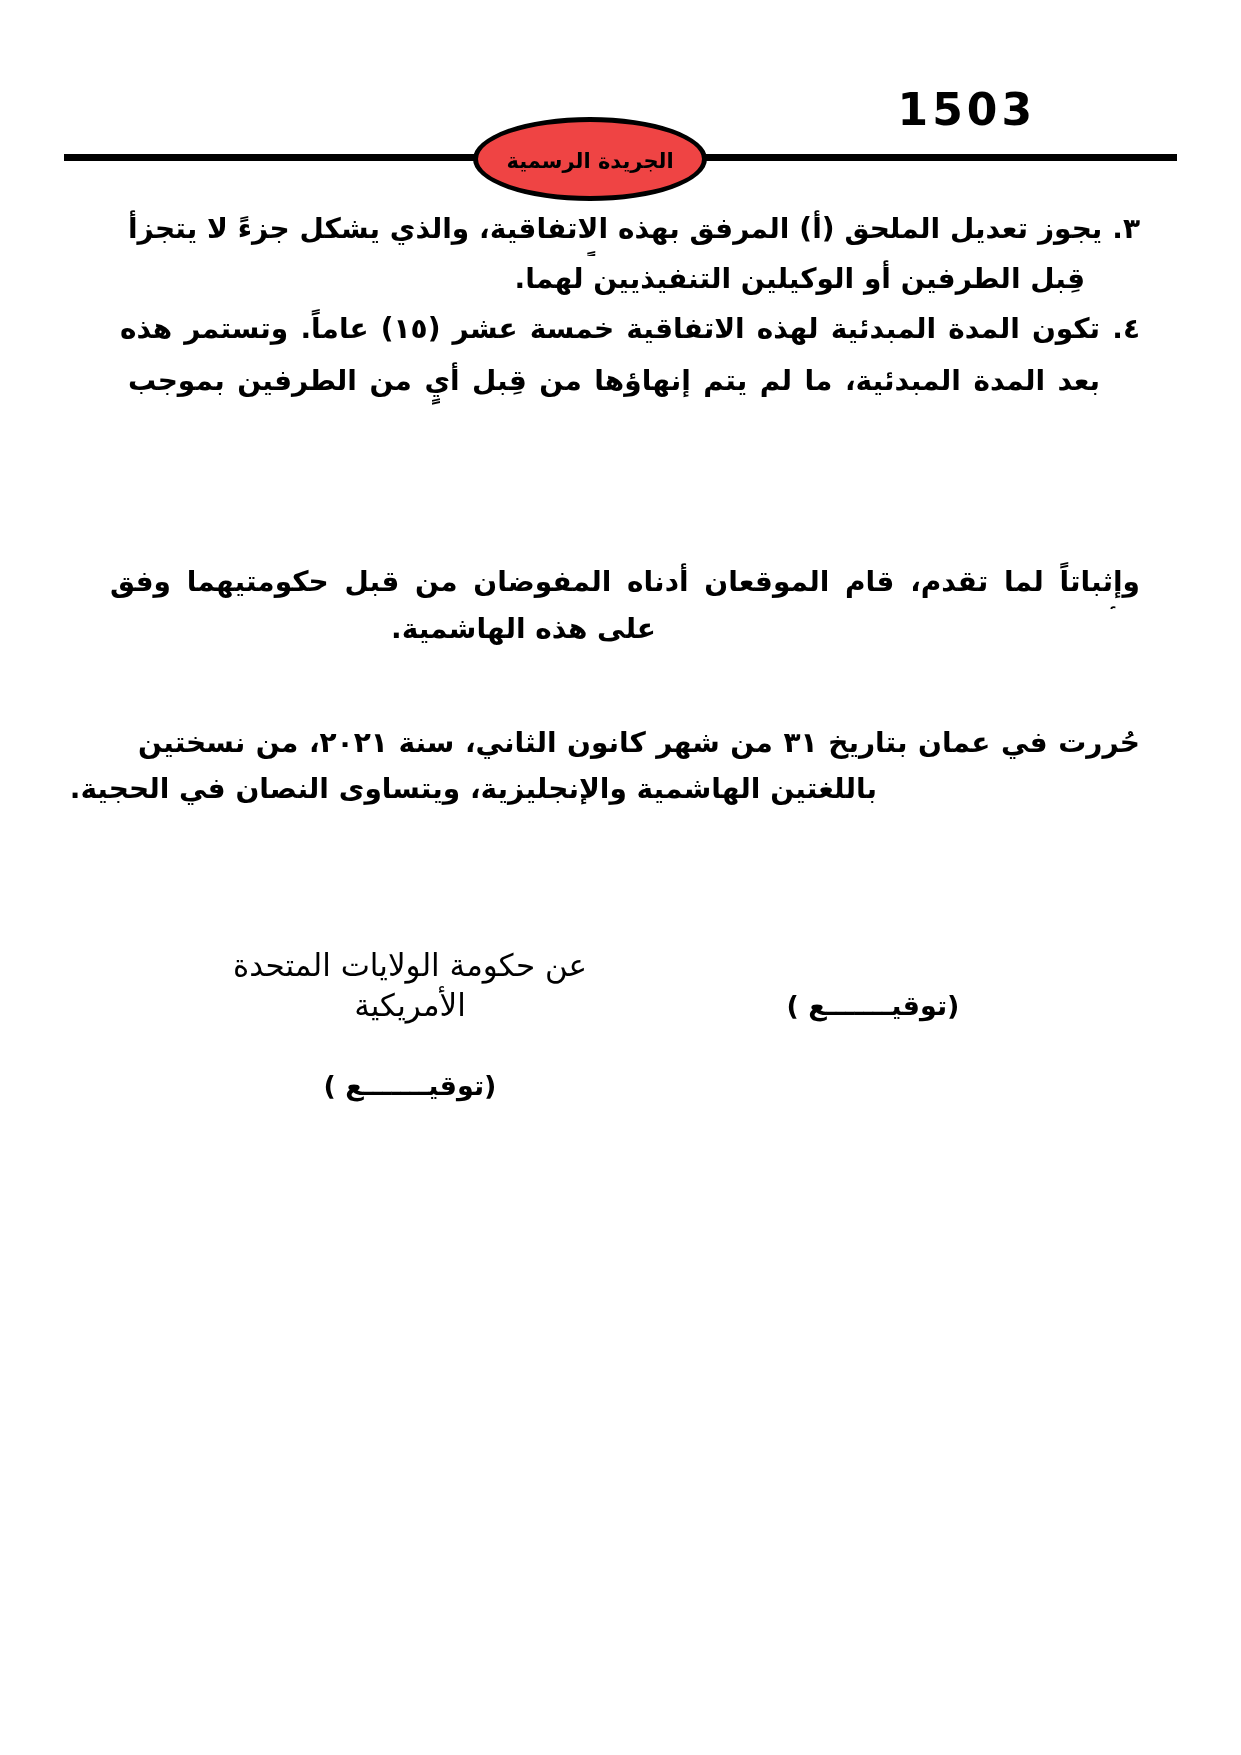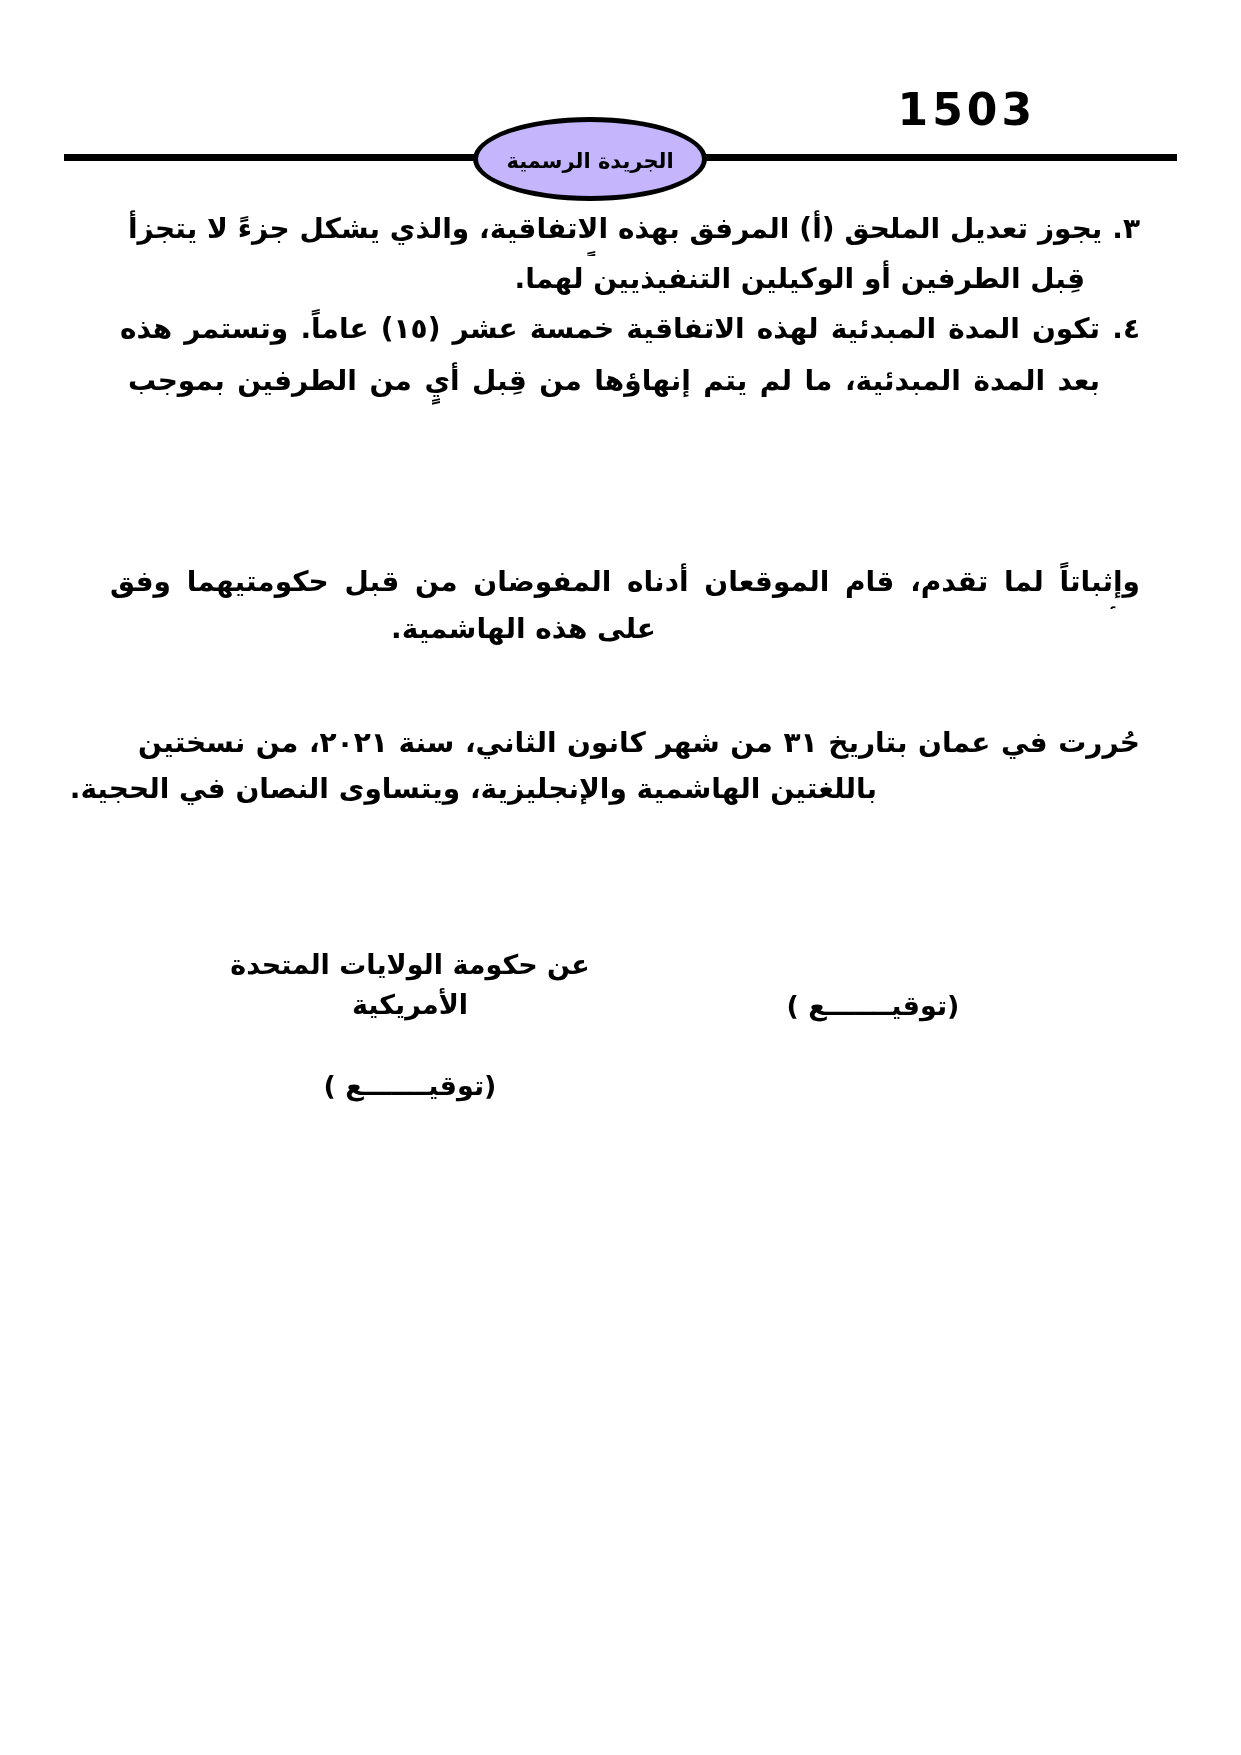--- a/index.html
+++ b/index.html
@@ -18,21 +18,21 @@
     font-size:44px;font-weight:bold;
     letter-spacing:4px;
     direction:rtl;
   }
   .header-rule{
     position:absolute;top:154px;left:64px;width:1113px;height:7px;
     background:#000;
   }
   .gazette-ellipse{
     position:absolute;left:473px;top:117px;width:234px;height:84px;
-    background:#c4b5fd;
+    background:#ef4444;
     border:5px solid #000;
     border-radius:50%;
     display:flex;align-items:center;justify-content:center;
     z-index:2;
     box-sizing:border-box;
   }
   .gazette-ellipse span{
     font-size:21px;font-weight:bold;direction:rtl;
     padding-top:4px;
   }
@@ -65,21 +65,21 @@
   
   .sig-col{
     position:absolute;
     width:440px;
     text-align:center;
     direction:rtl;
   }
   .sig-col.right{left:653px;top:945px;}
   .sig-col.left{left:190px;top:945px;}
   .sig-party{
-    font-size:27px;font-weight:bold;
+    font-size:31px;font-weight:normal;
     line-height:40px;
   }
   .sig-placeholder{
     margin-top:45px;
     font-size:27px;font-weight:bold;
   }
 </style>
 </head>
 <body>
 

